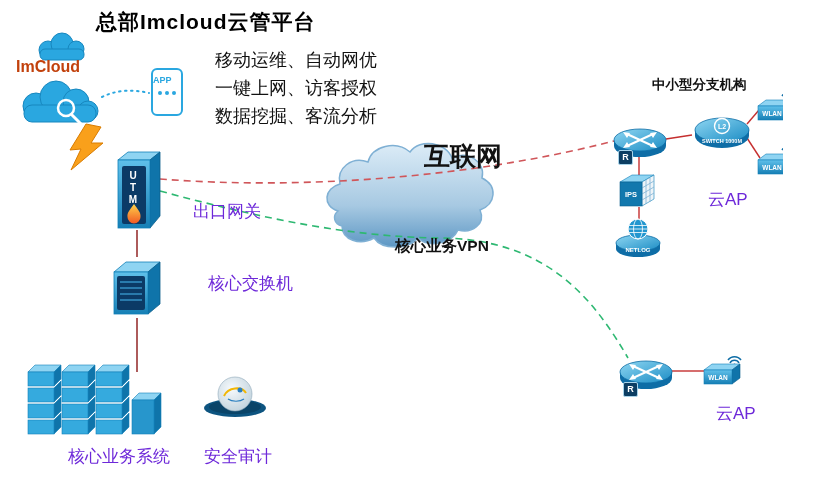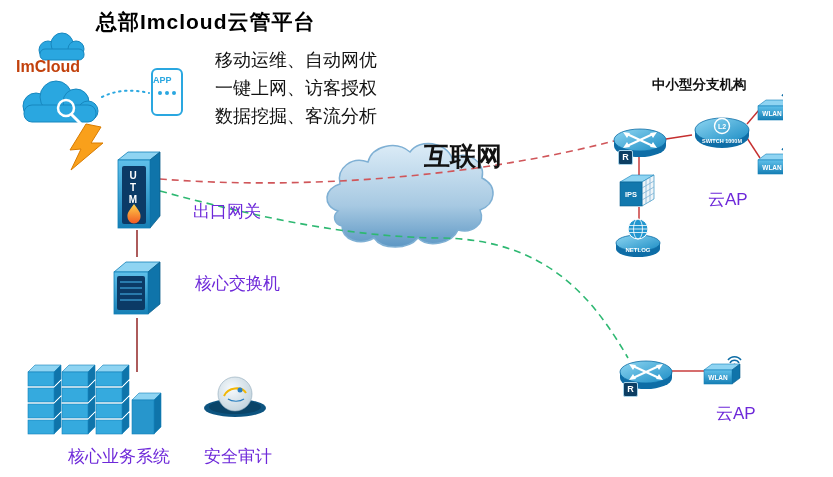--- a/index.html
+++ b/index.html
@@ -145,21 +145,21 @@
     <polygon points="40,16 52,6 52,48 40,58" fill="#0f74aa" stroke="#0b5e8c" stroke-width="0.8"></polygon>
     <rect x="6" y="16" width="34" height="42" fill="url(#gFront)" stroke="#1180b8" stroke-width="0.8"></rect>
     <rect x="9" y="20" width="28" height="34" rx="2" fill="#0b3a66"></rect>
     <g stroke="#3fa7dc" stroke-width="1.2">
       <line x1="12" y1="26" x2="34" y2="26"></line>
         <line x1="12" y1="32" x2="34" y2="32"></line>
       <line x1="12" y1="38" x2="34" y2="38"></line>
         <line x1="12" y1="44" x2="34" y2="44"></line>
     </g>
   </svg>
-  <div class="cap" style="left:195px;top:272px">核心交换机</div>
+  <div class="cap" style="left:208px;top:272px">核心交换机</div>
 
   <svg class="abs z3" style="left:24px;top:348px" width="142" height="94" viewBox="0 0 142 94">
     <g stroke="#1180b8" stroke-width="0.6">
 
       <polygon points="4,24 11,17 37,17 30,24" fill="#8fd4f2"></polygon>
       <g fill="#0f74aa">
           <polygon points="30,24 37,17 37,31 30,38"></polygon>
           <polygon points="30,40 37,33 37,47 30,54"></polygon>
           <polygon points="30,56 37,49 37,63 30,70"></polygon>
           <polygon points="30,72 37,65 37,79 30,86"></polygon>
@@ -210,20 +210,21 @@
     <ellipse cx="37" cy="42" rx="31" ry="9" fill="#0d5480"></ellipse>
     <ellipse cx="37" cy="41" rx="26" ry="7" fill="#0a4468"></ellipse>
     <circle cx="37" cy="28" r="17" fill="url(#gDome)" stroke="#8fa8b8" stroke-width="0.6"></circle>
     <path d="M26,30 C30,21 44,20 48,27" fill="none" stroke="#f2b705" stroke-width="2"></path>
     <circle cx="42" cy="24" r="2.5" fill="#2a7fc0"></circle>
     <path d="M30,33 C34,36 42,36 46,33" fill="none" stroke="#2a7fc0" stroke-width="1.2"></path>
   </svg>
   <div class="cap" style="left:204px;top:445px">安全审计</div>
 
   <div id="internet-label">互联网</div>
+  <div id="vpn-label">核心业务VPN</div>
 
   <div class="btitle" style="left:652px;top:76px">中小型分支机构</div>
 
   <svg class="abs z3" style="left:612px;top:126px" width="56" height="34" viewBox="0 0 56 34">
     <ellipse cx="28" cy="20" rx="26" ry="11" fill="#0e6da6"></ellipse>
     <rect x="2" y="14" width="52" height="6" fill="#0e6da6"></rect>
     <ellipse cx="28" cy="14" rx="26" ry="11" fill="url(#gDisc)" stroke="#0e6da6" stroke-width="0.8"></ellipse>
     <g stroke="#ffffff" stroke-width="2">
       <line x1="15" y1="20" x2="41" y2="8"></line>
         <line x1="15" y1="8" x2="41" y2="20"></line>

